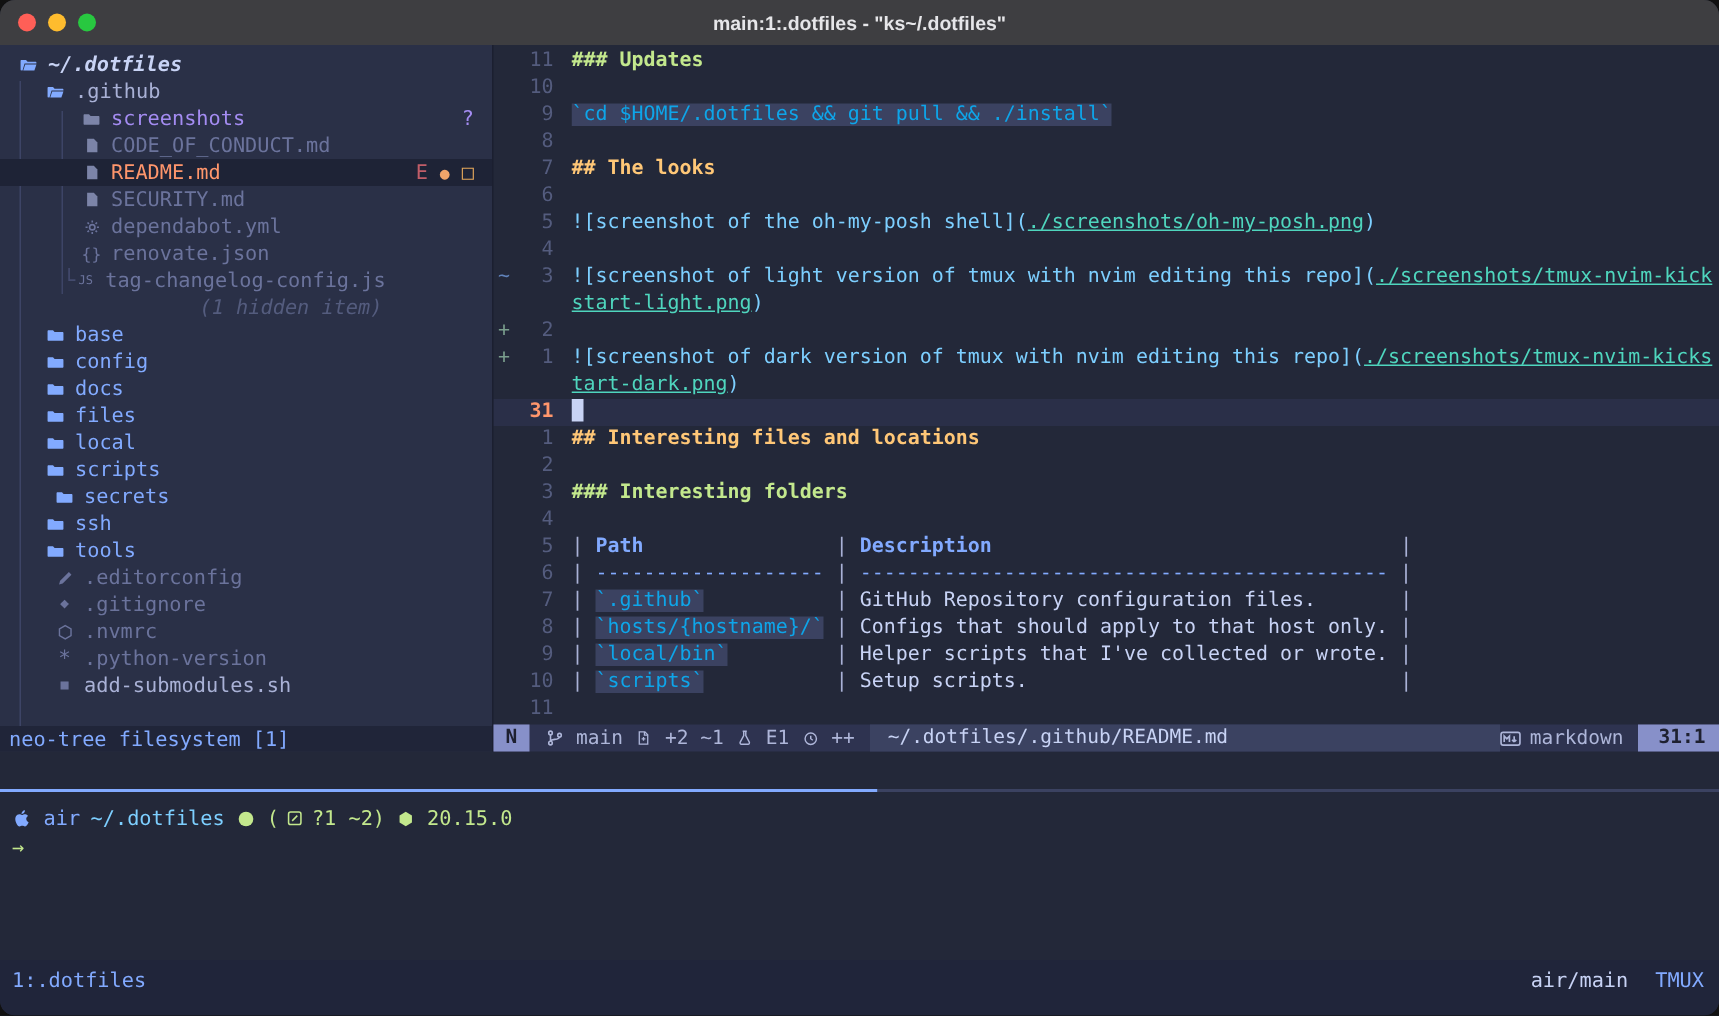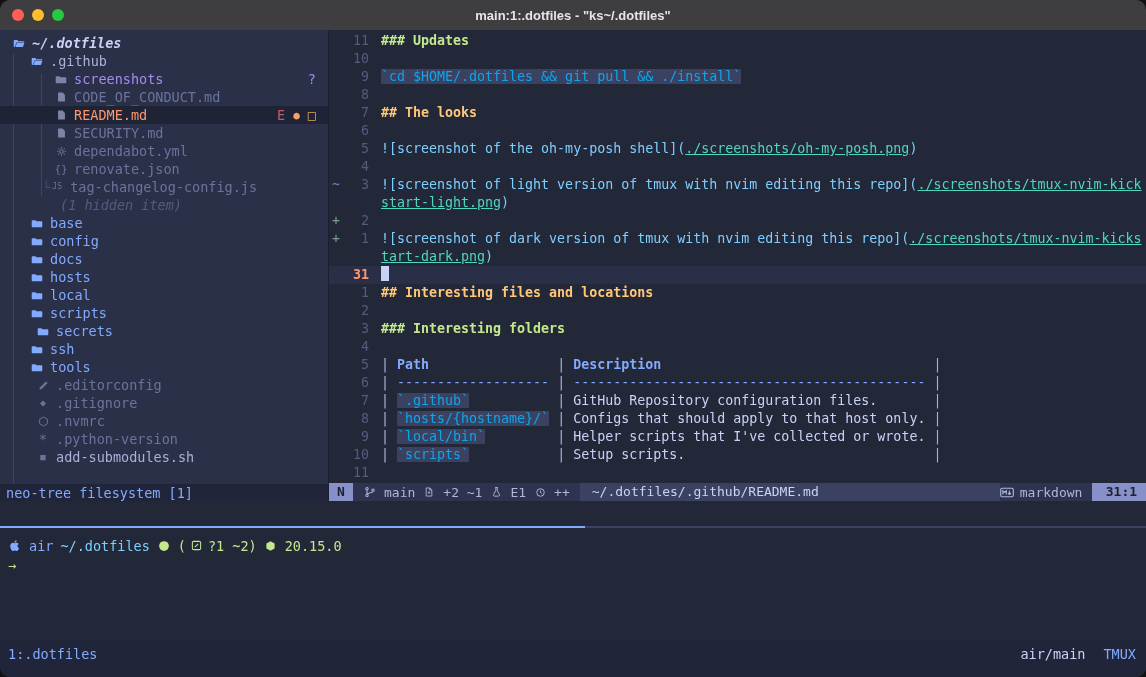--- a/index.html
+++ b/index.html
@@ -173,21 +173,21 @@
           </div>
           <div class="trow" style="padding-left: 54px;">
             <span class="ticon ic-dim txticon" style="font-size: 11px;">{}</span>
             <span class="lbl lc-dim">renovate.json</span>
           </div>
           <div class="trow" style="padding-left: 42px;">
             <span class="tprefix">└ </span>
             <span class="ticon ic-dim txticon" style="font-size: 8px;">JS</span>
             <span class="lbl lc-dim">tag-changelog-config.js</span>
           </div>
-          <div class="trow" style="padding-left: 54px;">
+          <div class="trow" style="padding-left: 54px; justify-content: center;">
             <span class="lbl lc-hidden">(1 hidden item)</span>
           </div>
           <div class="trow" style="padding-left: 30px;">
             <span class="ticon ic-blue">
               <svg viewBox="0 0 16 16" width="12" height="11">
                 <path fill="currentColor" d="M1.2 3.2h4.4l1.5 1.6h7.7c.5 0 .9.4.9.9v6.6c0 .6-.4 1-1 1H1.2c-.5 0-.9-.4-.9-1V4.2c0-.6.4-1 .9-1z"></path>
               </svg>
             </span>
             <span class="lbl lc-blue">base</span>
           </div>
@@ -206,21 +206,21 @@
               </svg>
             </span>
             <span class="lbl lc-blue">docs</span>
           </div>
           <div class="trow" style="padding-left: 30px;">
             <span class="ticon ic-blue">
               <svg viewBox="0 0 16 16" width="12" height="11">
                 <path fill="currentColor" d="M1.2 3.2h4.4l1.5 1.6h7.7c.5 0 .9.4.9.9v6.6c0 .6-.4 1-1 1H1.2c-.5 0-.9-.4-.9-1V4.2c0-.6.4-1 .9-1z"></path>
               </svg>
             </span>
-            <span class="lbl lc-blue">hosts</span>
+            <span class="lbl lc-blue">files</span>
           </div>
           <div class="trow" style="padding-left: 30px;">
             <span class="ticon ic-blue">
               <svg viewBox="0 0 16 16" width="12" height="11">
                 <path fill="currentColor" d="M1.2 3.2h4.4l1.5 1.6h7.7c.5 0 .9.4.9.9v6.6c0 .6-.4 1-1 1H1.2c-.5 0-.9-.4-.9-1V4.2c0-.6.4-1 .9-1z"></path>
               </svg>
             </span>
             <span class="lbl lc-blue">local</span>
           </div>
           <div class="trow" style="padding-left: 30px;">

